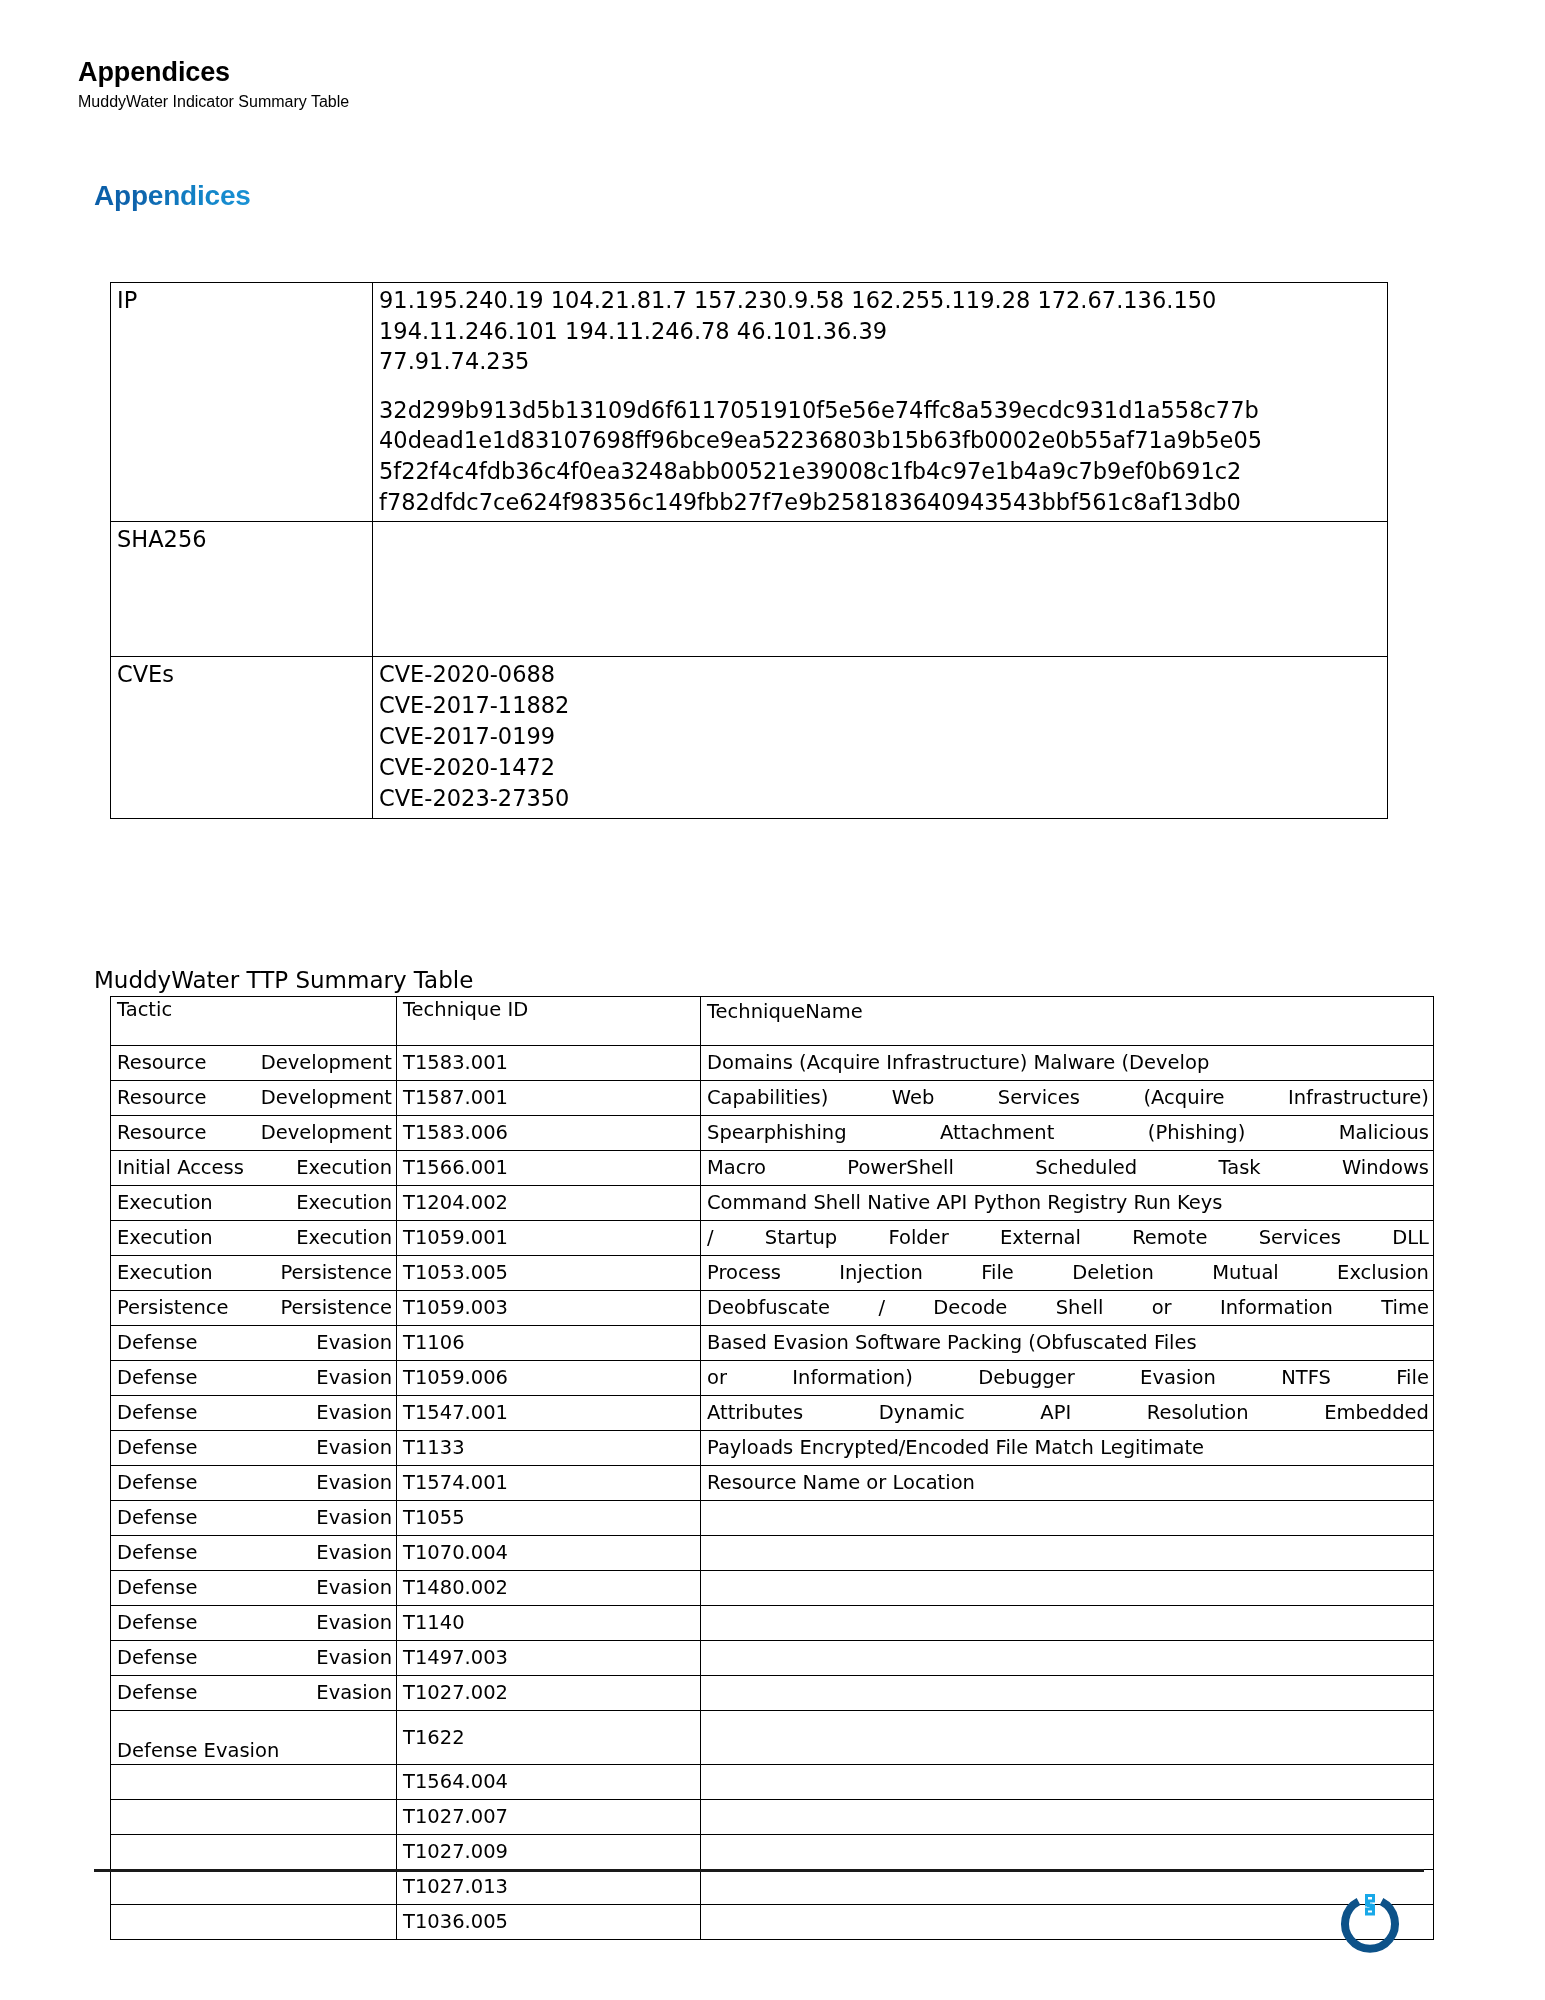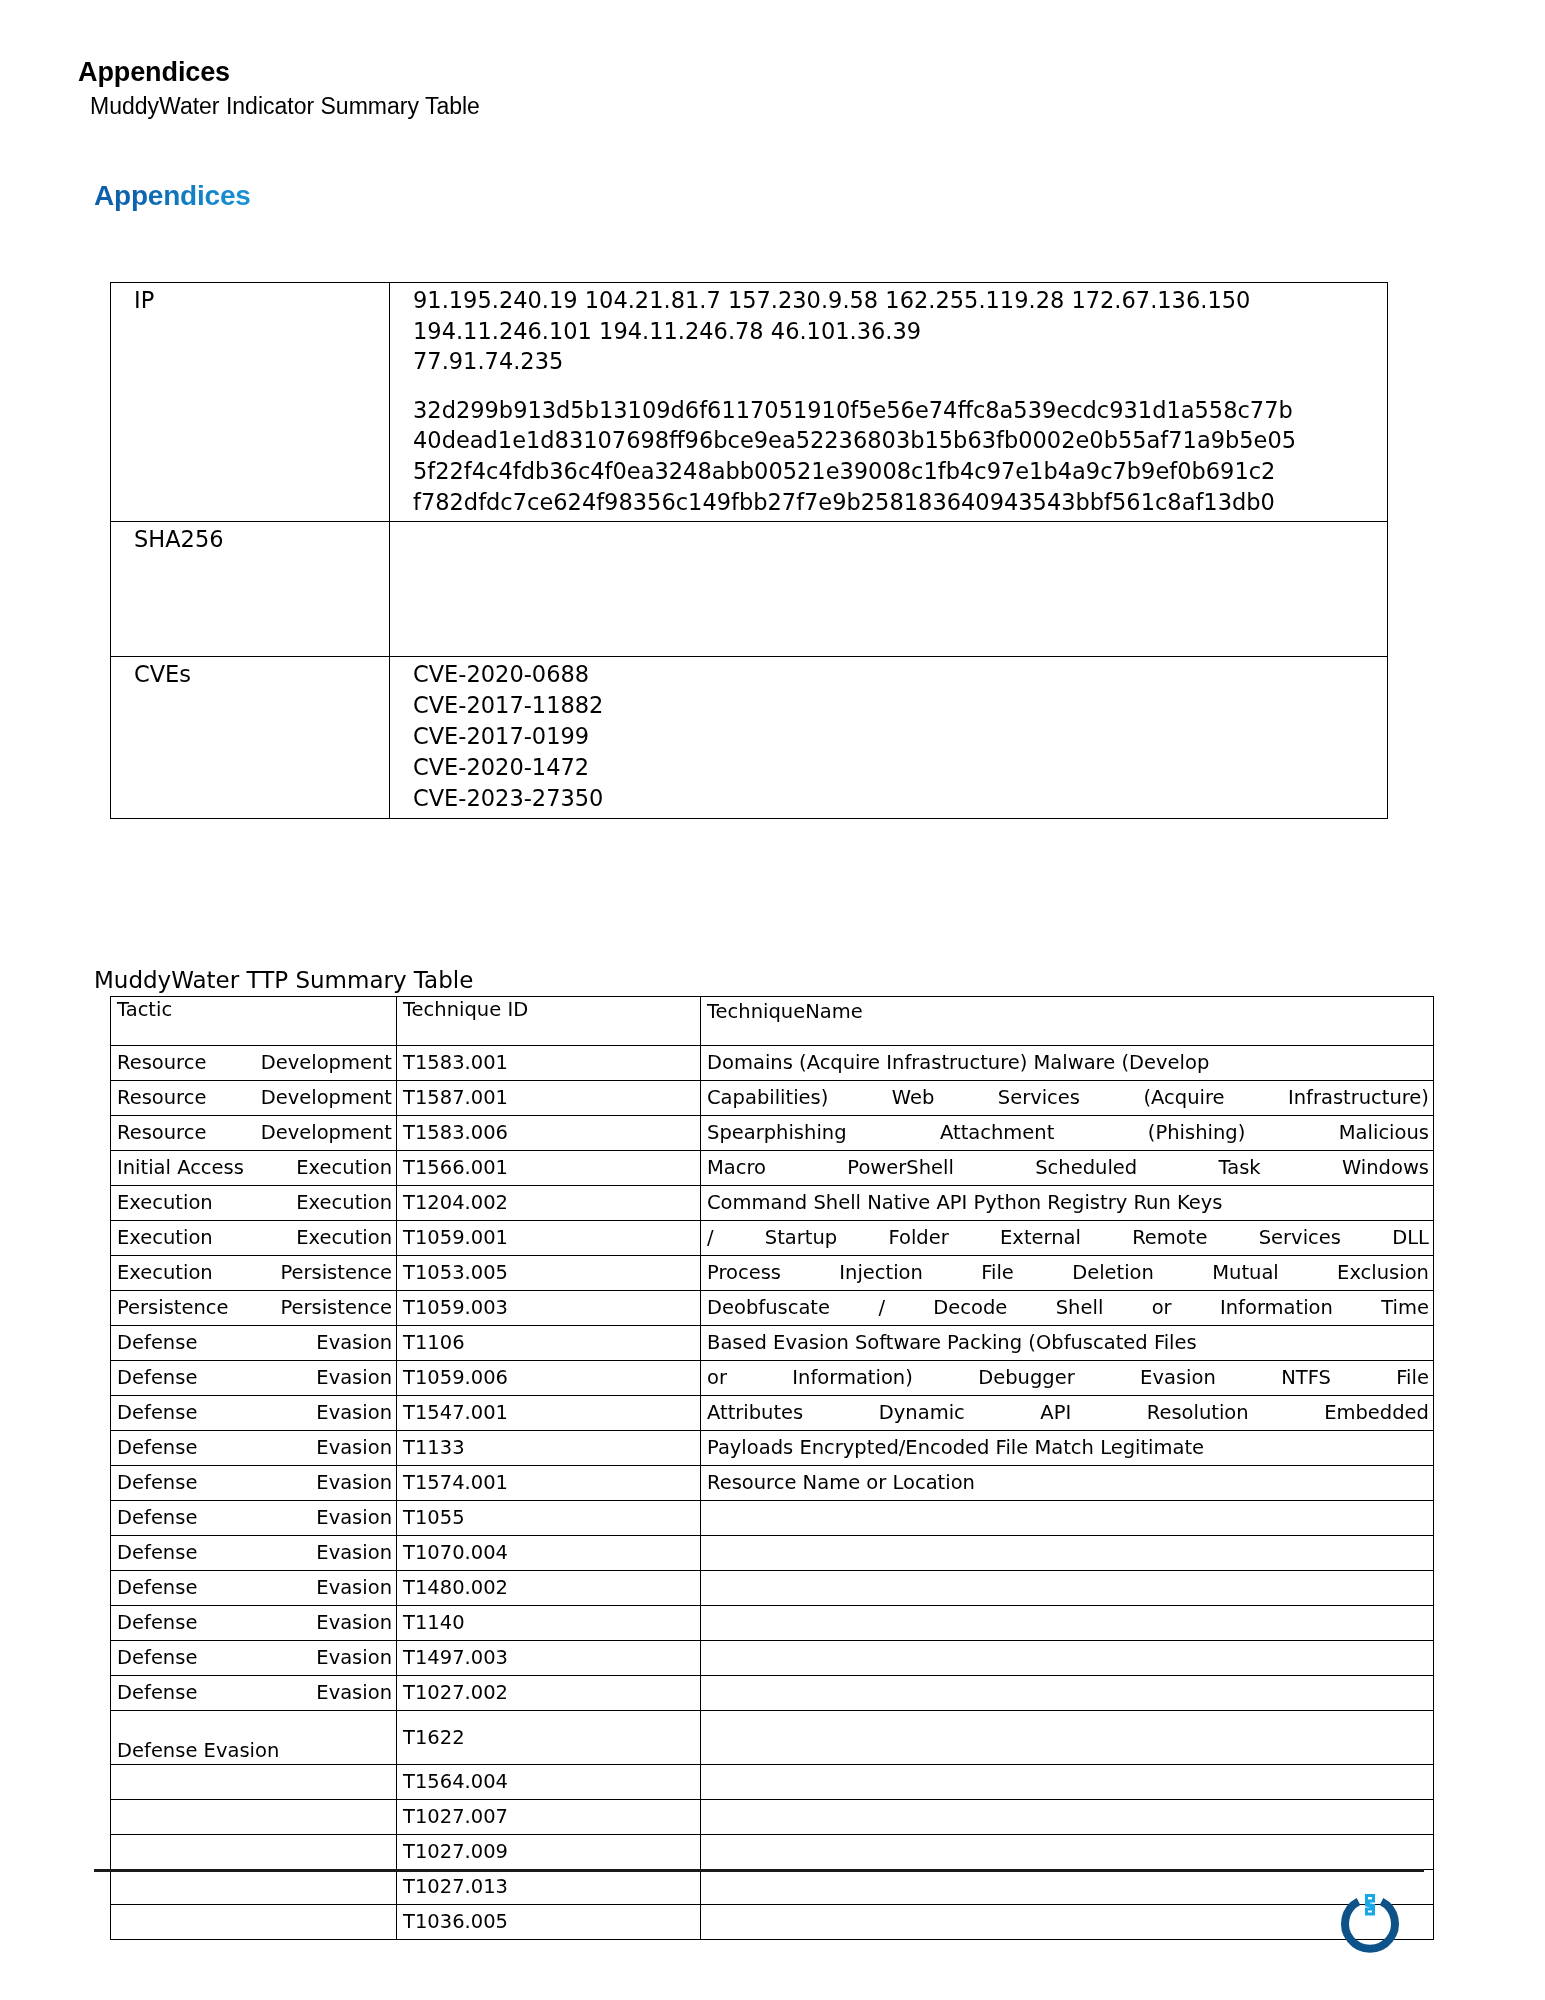--- a/index.html
+++ b/index.html
@@ -24,24 +24,24 @@
     width: 1300px;
   }
   .page-header .doc-title {
     font-size: 27px;
     font-weight: bold;
     letter-spacing: -0.1px;
     line-height: 1.22;
     margin: 0;
   }
   .page-header .doc-subtitle {
-    font-size: 23px;
+    font-size: 16px;
     font-weight: normal;
     line-height: 1.3;
-    margin: 3px 0 0 12px;
+    margin: 3px 0 0 0;
   }
 
   
   .section-heading {
     position: absolute;
     left: 94px;
     top: 180px;
     font-size: 28px;
     font-weight: bold;
     letter-spacing: -0.2px;
@@ -57,21 +57,21 @@
     position: absolute;
     left: 110px;
     top: 282px;
     width: 1278px;
     border-collapse: collapse;
     table-layout: fixed;
   }
   .indicator-table td {
     border: 1.6px solid #000000;
     vertical-align: top;
-    padding: 2px 5px 4px 23px;
+    padding: 2px 5px 4px 6px;
     font-size: 22.5px;
     line-height: 1.36;
     font-family: "DejaVu Sans", sans-serif;
   }
   .indicator-table td.label-col {
     width: 250px;
   }
   .ip-lines div { white-space: nowrap; }
   .hash-block { margin-top: 18px; }
   .hash-block div { white-space: nowrap; }

